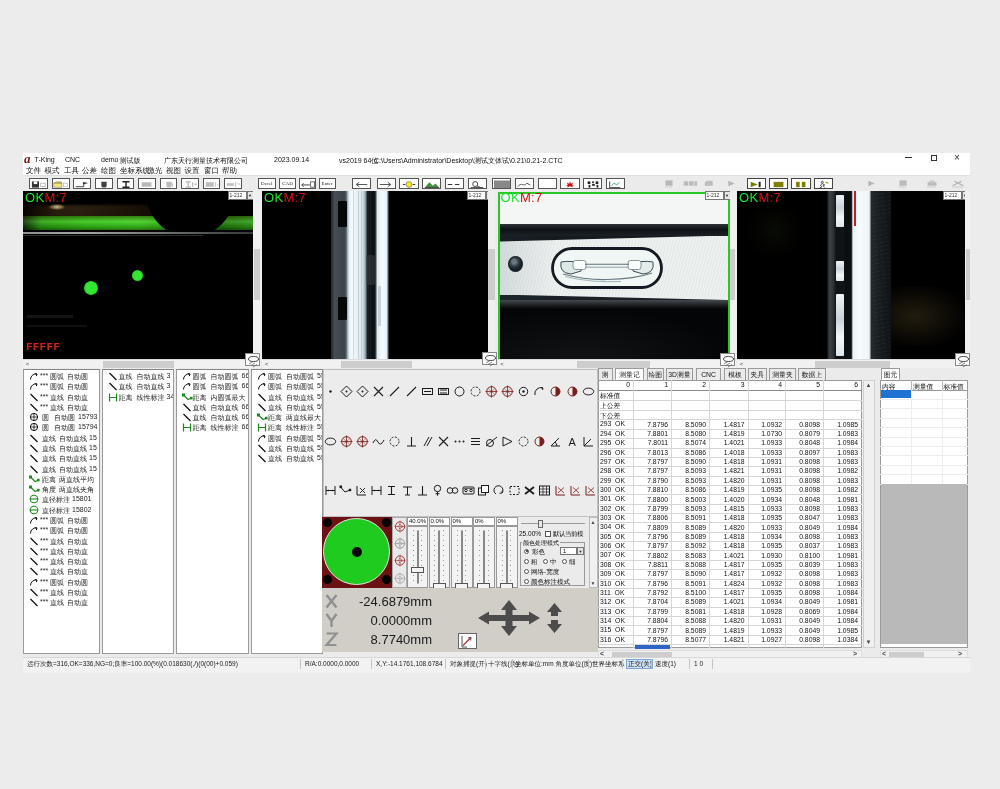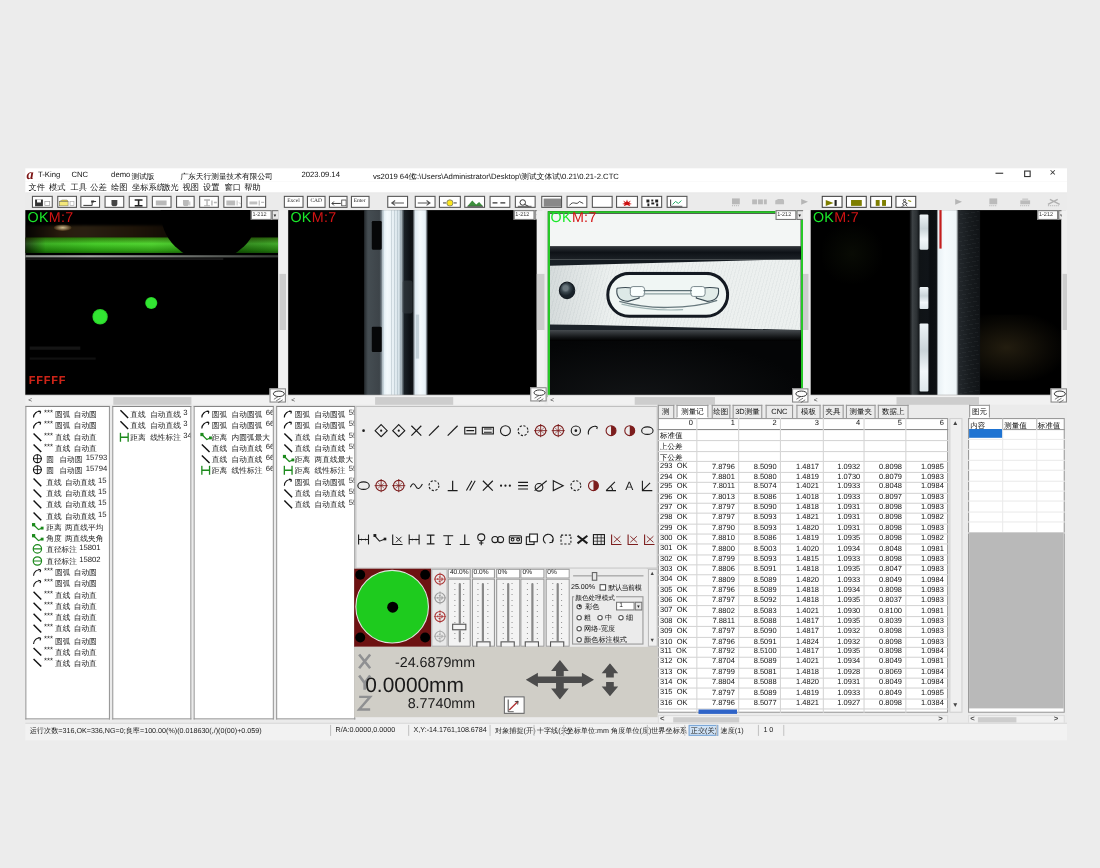--- a/index.html
+++ b/index.html
@@ -1002,21 +1002,21 @@
 <div class="a" style="left:1px;bottom:1px;font-size:5px;color:#444">▼</div>
 </div>
 <div class="a" style="left:322px;top:587.5px;width:276px;height:64px;background:#d0cec7"></div>
 <div class="a" style="left:324px;top:592.5px;width:16px;height:17px"><svg width="15" height="17" viewBox="0 0 15 17">
       <path d="M2.5 2 L12.5 14.5 M12.5 2 L2.5 14.5" stroke="#8f9092" stroke-width="2.4"></path>
     </svg></div>
 <div class="a" style="left:332px;top:593.5px;width:100px;text-align:right;font-size:13px;color:#1a1a1a">-24.6879mm</div>
 <div class="a" style="left:324px;top:611.5px;width:16px;height:17px"><svg width="15" height="17" viewBox="0 0 15 17">
       <path d="M2.5 2 L7.5 9 L12.5 2 M7.5 9 V15" stroke="#8f9092" stroke-width="2.4" fill="none"></path>
     </svg></div>
-<div class="a" style="left:332px;top:612.5px;width:100px;font-size:19px;color:#1a1a1a">0.0000mm</div>
+<div class="a" style="left:332px;top:612.5px;width:100px;text-align:right;font-size:13px;color:#1a1a1a">0.0000mm</div>
 <div class="a" style="left:324px;top:630.5px;width:16px;height:17px"><svg width="15" height="17" viewBox="0 0 15 17">
       <path d="M2.5 2.5 H12.5 L2.5 14 H12.5" stroke="#8f9092" stroke-width="2.2" fill="none"></path>
     </svg></div>
 <div class="a" style="left:332px;top:631.5px;width:100px;text-align:right;font-size:13px;color:#1a1a1a">8.7740mm</div>
 <svg class="a" width="64" height="36" viewBox="0 0 64 36" style="left:478px;top:600px">
     <path d="M0 18 L11 11.5 V15 H51 V11.5 L62 18 L51 24.5 V21 H11 V24.5 z" fill="#4c4c4c"></path>
     <path d="M31 0 L39 10 H34.5 V15 H27.5 V10 H23 z" fill="#4c4c4c"></path>
     <path d="M31 36 L23 26 H27.5 V21 H34.5 V26 H39 z" fill="#4c4c4c"></path>
   </svg>
 <svg class="a" width="17" height="30" viewBox="0 0 17 30" style="left:546px;top:603px">

